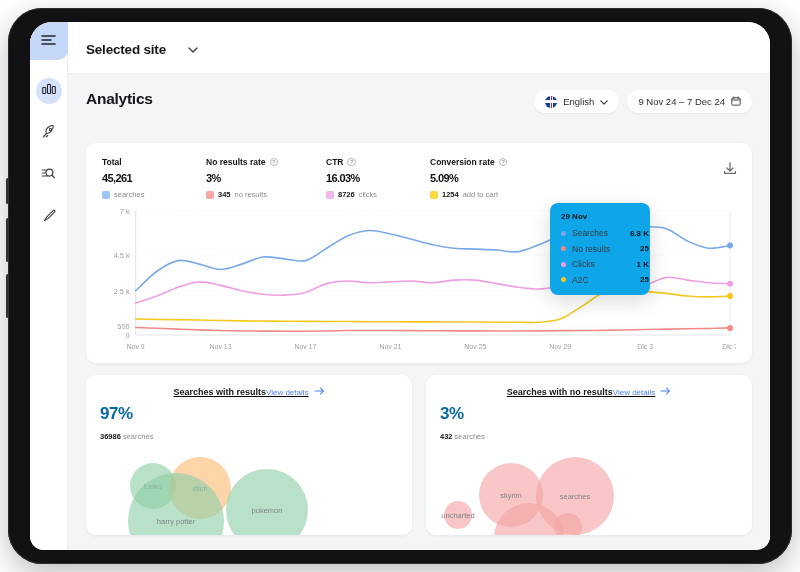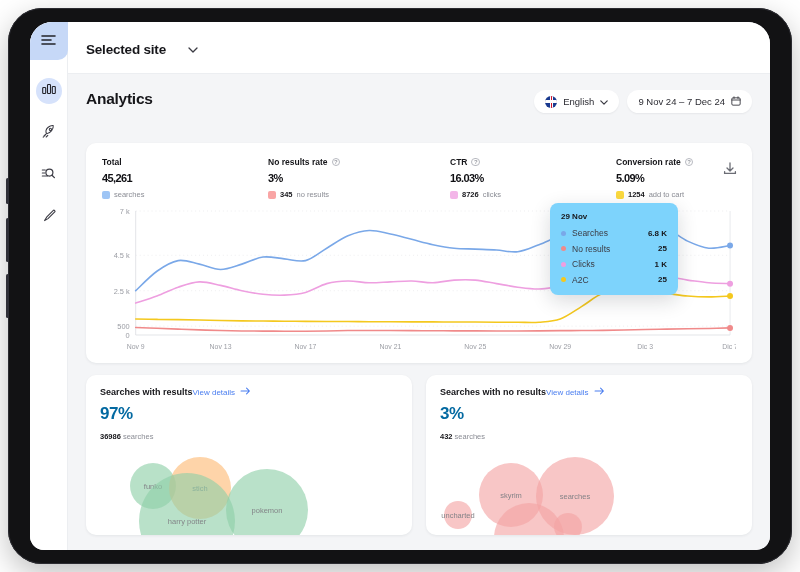--- a/index.html
+++ b/index.html
@@ -112,21 +112,21 @@
   }
   .flag i::after {
     content:""; position:absolute; left: -5.3px; top: 5.3px;
     width: 12px; height: 1.4px; background: #cf142b;
   }
 
   
   .card { background: #fff; border-radius: 10px; box-shadow: 0 1px 3px rgba(16,24,40,.07); }
 
   .stats-card { padding: 14px 16px 8px 16px; position: relative; }
-  .stats-row { display: flex; align-items: flex-start; justify-content: space-between; }
+  .stats-row { display: flex; align-items: flex-start; }
   .stat { width: 104px; }
   .stat.wide { width: 120px; }
   .stat-label { display: flex; align-items: center; gap: 4px; font-size: 8.5px; font-weight: 700; color: #16161a; }
   .qmark {
     width: 8.5px; height: 8.5px; border-radius: 50%;
     border: 1px solid #b7b9c0; color: #9a9ca3;
     font-size: 6px; line-height: 7px; text-align: center; font-weight: 700;
     cursor: pointer; flex: none;
   }
   .stat-value { font-size: 11px; font-weight: 800; color: #0f0f13; letter-spacing: -.6px; margin: 5px 0 6px; }
@@ -138,34 +138,34 @@
     position: absolute; right: 14px; top: 18px;
     width: 16px; height: 16px; cursor: pointer; color: #6b6d75;
   }
 
   
   .chart-wrap { position: relative; height: 150px; margin-top: 6px; }
   .chart-svg { display: block; width: 100%; height: 150px; }
 
   .tooltip {
     position: absolute; left: 448px; top: -2px;
-    width: 128px; background: #7dd3fc; border-radius: 8px;
+    width: 100px; background: #0ea5e9; border-radius: 8px;
     box-shadow: 0 6px 20px rgba(16,24,40,.16);
-    padding: 9px 11px 10px 11px;
+    padding: 9px 1px 10px 11px;
   }
   .tt-date { font-size: 8px; font-weight: 700; color: #16161a; margin-bottom: 7px; }
   .tt-row { display: flex; align-items: center; margin-bottom: 5.5px; }
   .tt-dot { width: 5px; height: 5px; border-radius: 50%; flex: none; margin-right: 6px; }
   .tt-name { font-size: 8.5px; color: #3b3b43; flex: 1; }
   .tt-val { font-size: 8px; font-weight: 700; color: #16161a; }
 
   
   .bottom { display: flex; gap: 14px; margin-top: 12px; }
   .bcard { flex: 1; padding: 12px 14px 0 14px; height: 160px; position: relative; overflow: hidden; }
-  .bhead { display: flex; align-items: center; justify-content: flex-start; }
+  .bhead { display: flex; align-items: center; justify-content: center; text-decoration: underline; }
   .btitle { font-size: 9px; font-weight: 700; color: #16161a; }
   .blink { font-size: 8px; color: #4a7ef0; display: flex; align-items: center; gap: 5px; cursor: pointer; }
   .bvalue { font-size: 17px; font-weight: 800; color: #0369a1; letter-spacing: -.5px; margin: 7px 0 8px; }
   .bsub { font-size: 7.5px; color: #8b8d95; }
   .bsub b { color: #16161a; font-weight: 700; }
   .bubbles { position: absolute; left: 0; right: 0; top: 62px; height: 100px; }
   .bubble {
     position: absolute; border-radius: 50%;
     display: flex; align-items: center; justify-content: center;
     font-size: 7.5px; color: #35353c; white-space: nowrap;
@@ -403,21 +403,21 @@
             </span>
           </div>
           <div class="bvalue">97%</div>
           <div class="bsub">
             <b>36986</b>
             <span>searches</span>
           </div>
           <div class="bubbles" id="bubbles-0">
               <div class="bubble" style="left: 44px; top: 26px; width: 46px; height: 46px; background: rgb(142, 207, 168); opacity: 0.62;">funko</div>
               <div class="bubble" style="left: 83px; top: 20px; width: 62px; height: 62px; background: #fdba74; opacity: 0.62;">stich</div>
-              <div class="bubble" style="left: 53px; top: 36px; width: 96px; height: 96px; background: rgb(142, 207, 168); opacity: 0.62;">harry potter</div>
+              <div class="bubble" style="left: 42px; top: 36px; width: 96px; height: 96px; background: rgb(142, 207, 168); opacity: 0.62;">harry potter</div>
               <div class="bubble" style="left: 140px; top: 32px; width: 82px; height: 82px; background: rgb(142, 207, 168); opacity: 0.62;">pokemon</div>
             </div>
         </div>
 
         <div class="card bcard">
           <div class="bhead">
             <span class="btitle">Searches with no results</span>
             <span class="blink">
               <span>View details</span>
               <span>

